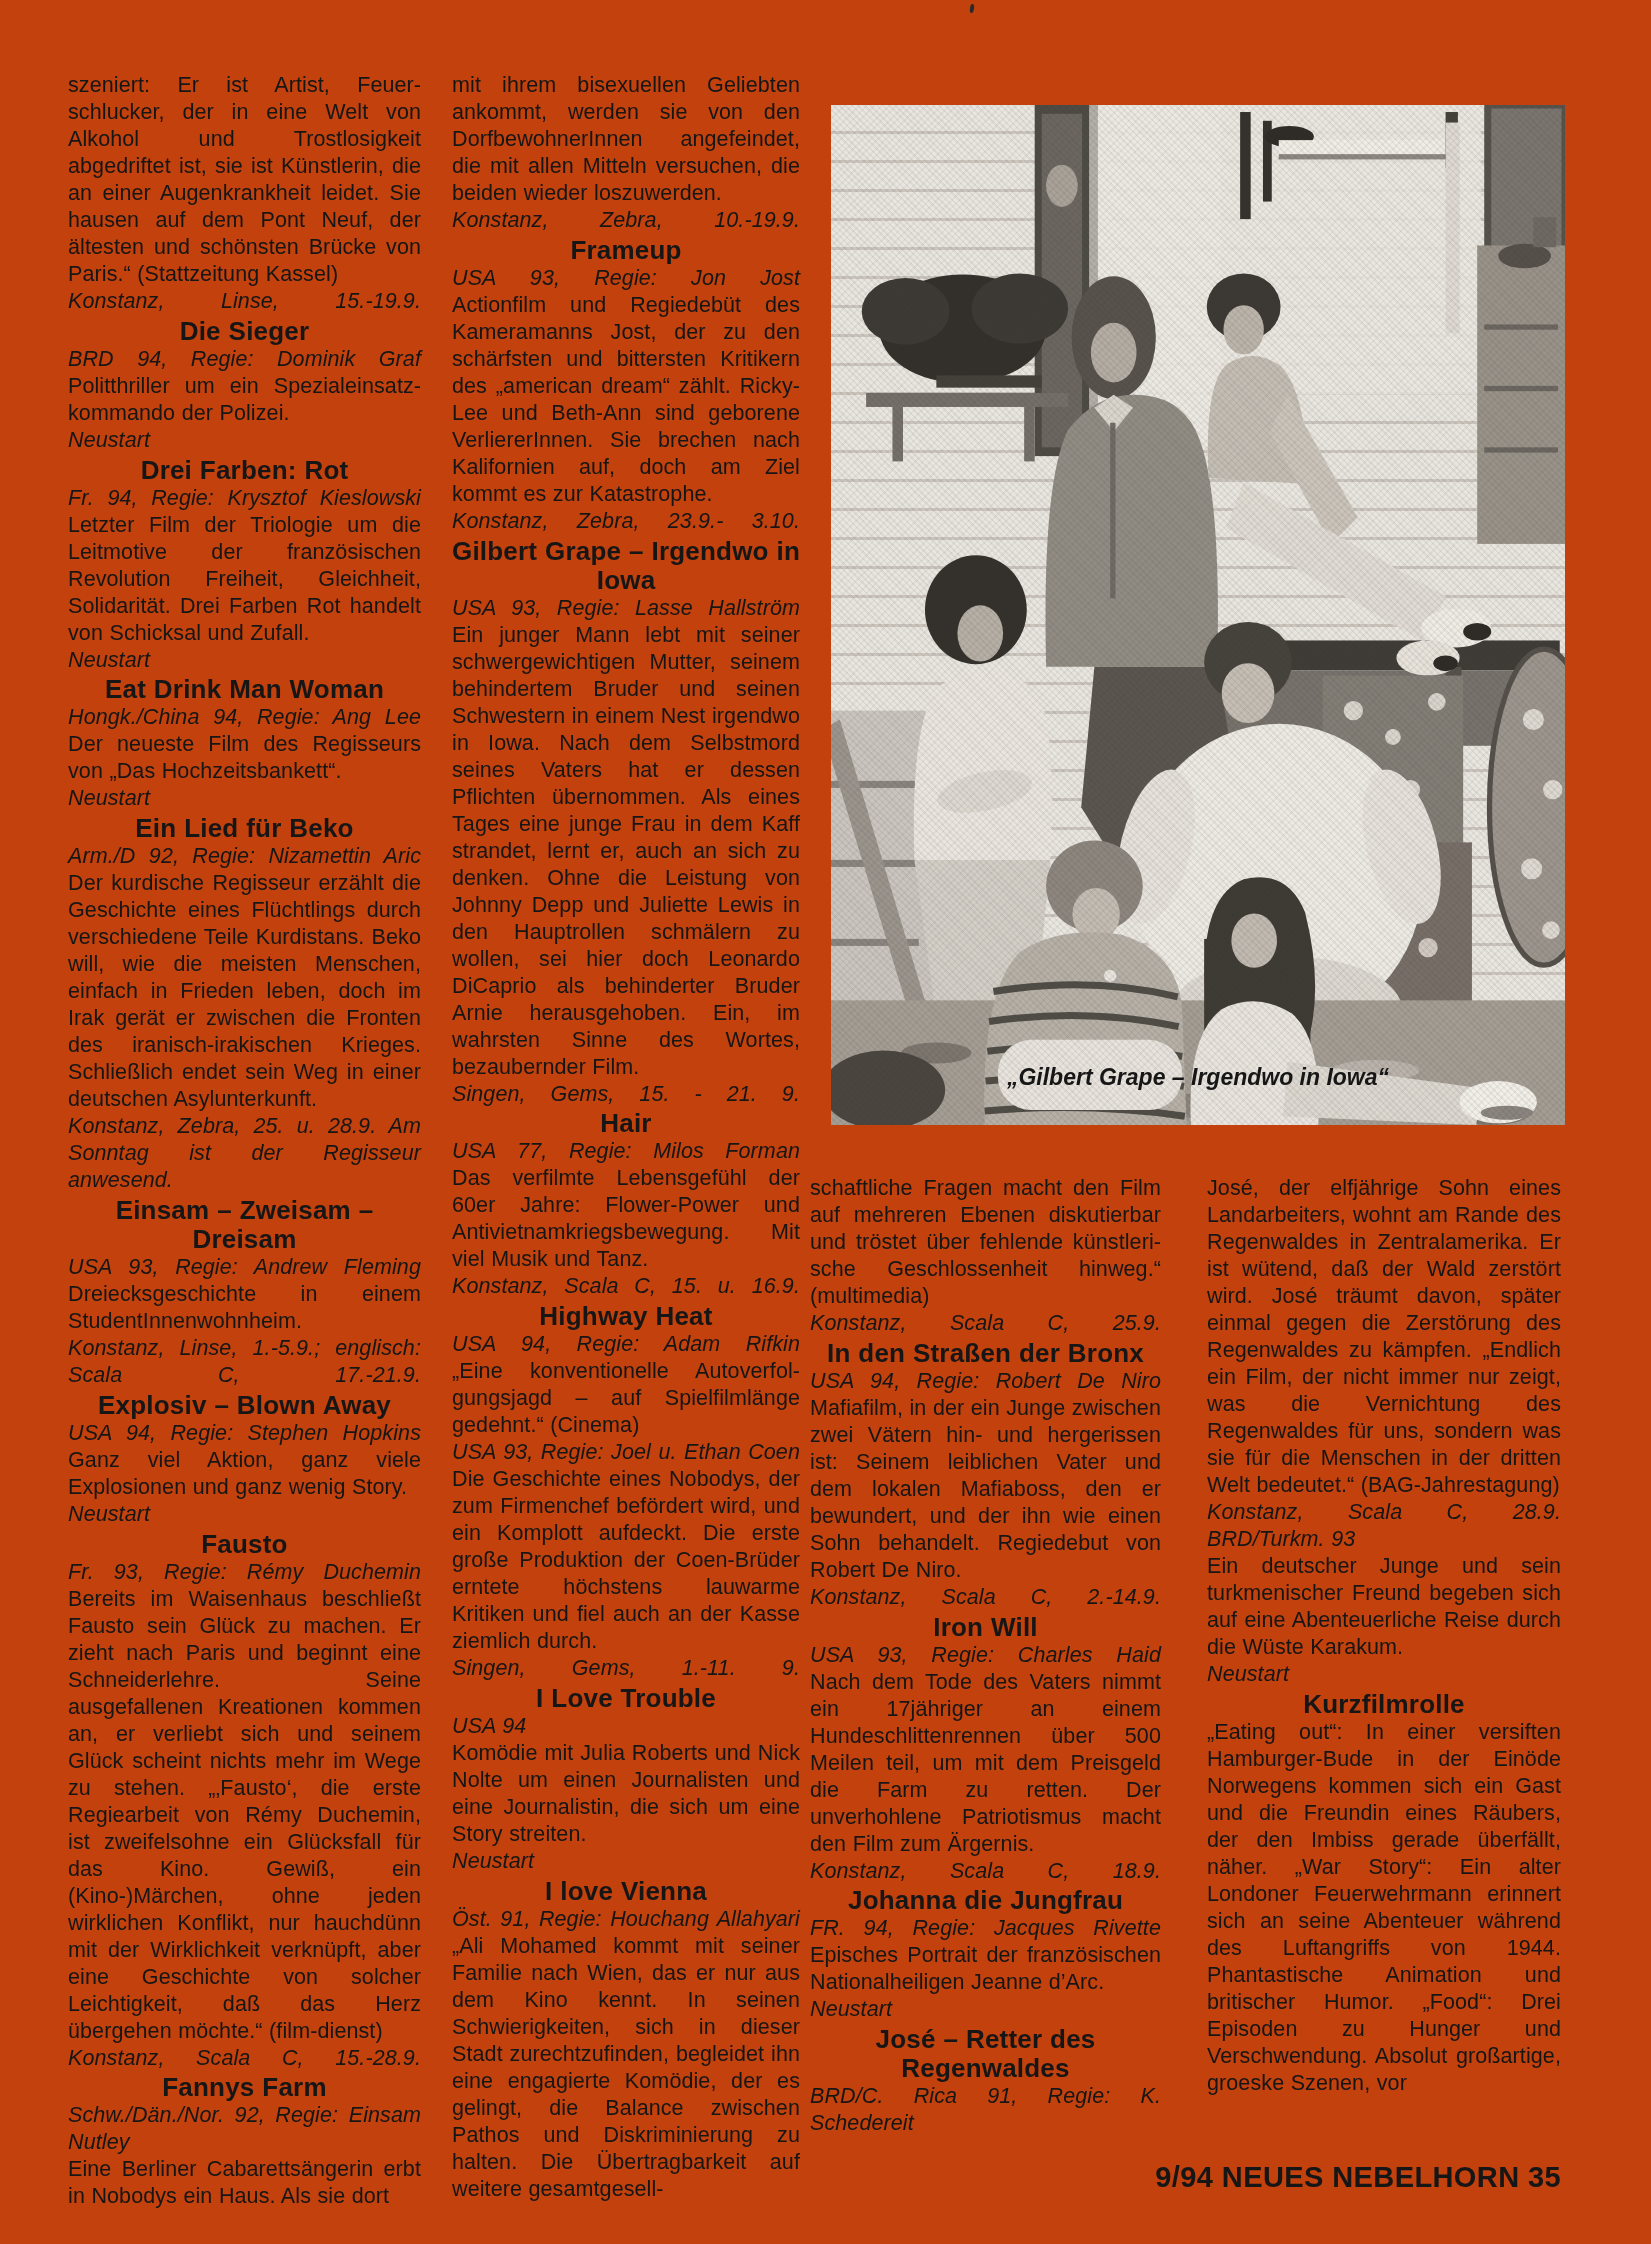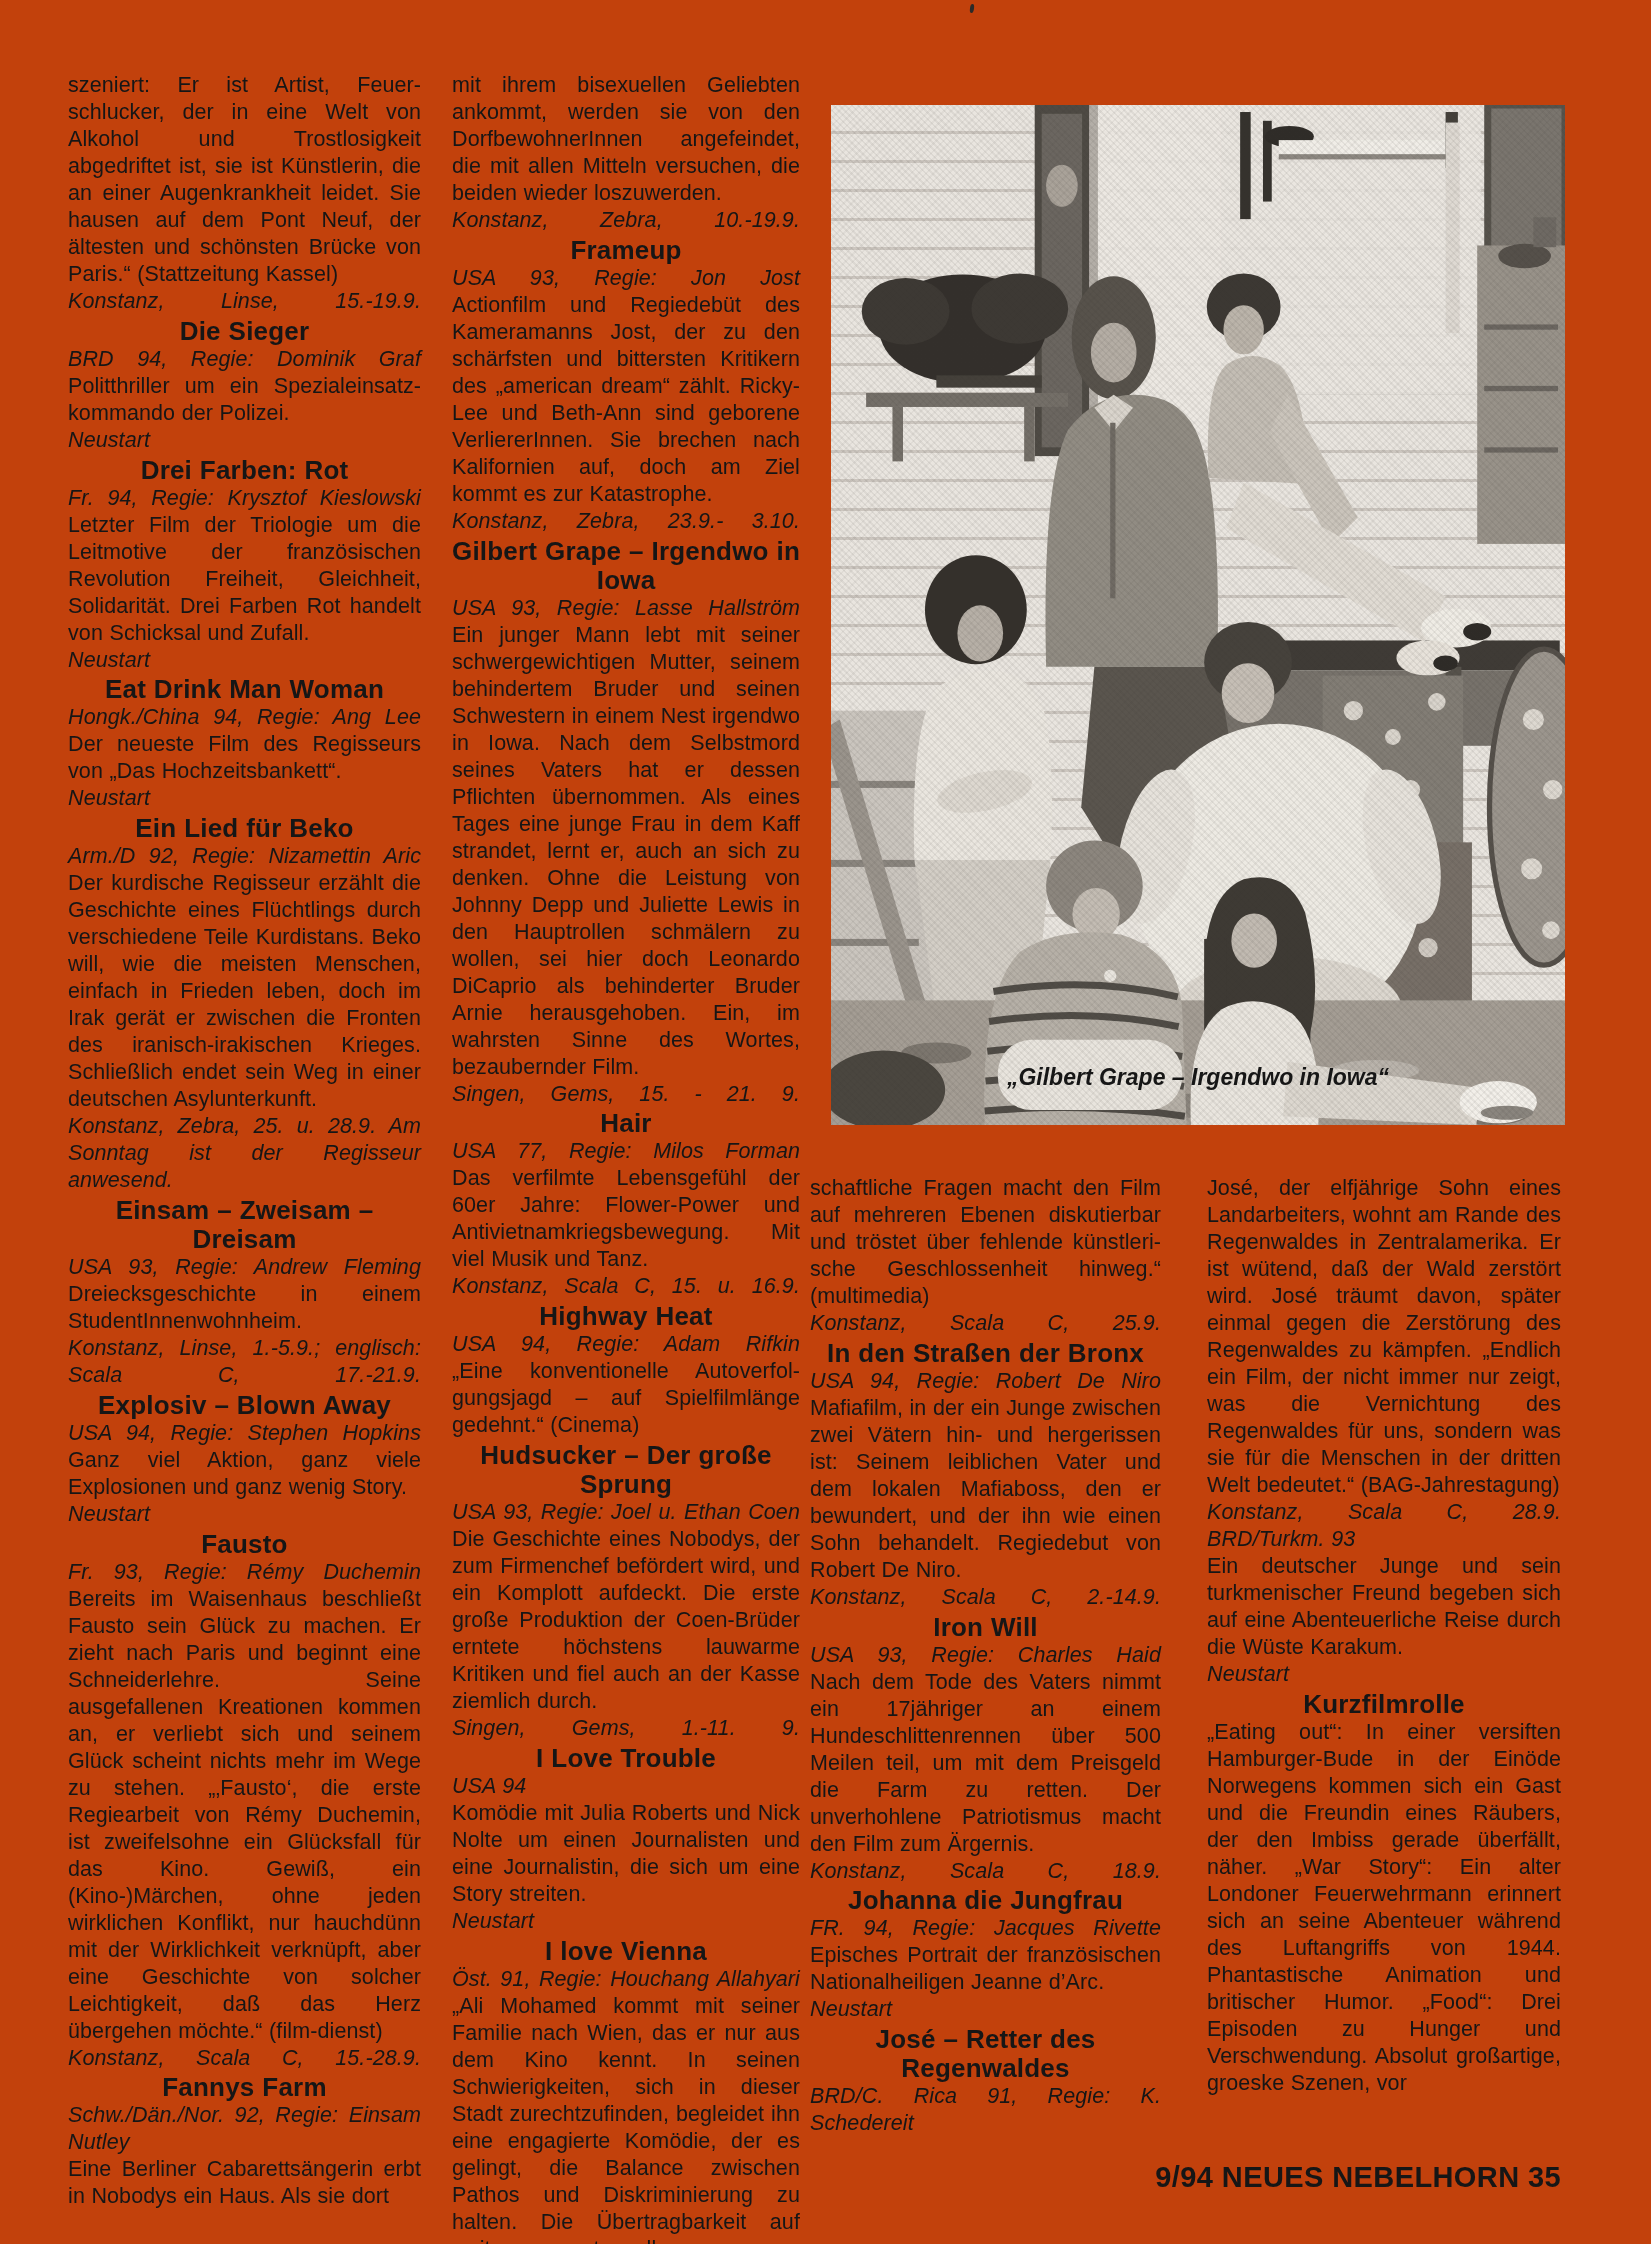--- a/index.html
+++ b/index.html
@@ -108,21 +108,20 @@
       <div class="blk credit stretch">USA 93, Regie: Lasse Hallström</div>
       <div class="blk body">Ein junger Mann lebt mit seiner schwergewichtigen Mutter, seinem behindertem Bruder und seinen Schwestern in einem Nest irgendwo in Iowa. Nach dem Selbstmord seines Vaters hat er dessen Pflichten übernommen. Als eines Tages eine junge Frau in dem Kaff strandet, lernt er, auch an sich zu denken. Ohne die Leistung von Johnny Depp und Juliette Lewis in den Hauptrollen schmälern zu wollen, sei hier doch Leonardo DiCaprio als behinderter Bruder Arnie herausgehoben. Ein, im wahrsten Sinne des Wortes, bezaubernder Film.</div>
       <div class="blk venue stretch">Singen, Gems, 15. - 21. 9.</div>
       <div class="blk title">Hair</div>
       <div class="blk credit stretch">USA 77, Regie: Milos Forman</div>
       <div class="blk body">Das verfilmte Lebensgefühl der 60er Jahre: Flower-Power und Antivietnamkriegs­bewegung. Mit viel Musik und Tanz.</div>
       <div class="blk venue stretch">Konstanz, Scala C, 15. u. 16.9.</div>
       <div class="blk title">Highway Heat</div>
       <div class="blk credit stretch">USA 94, Regie: Adam Rifkin</div>
       <div class="blk body">„Eine konventionelle Autoverfol­gungsjagd – auf Spielfilmlänge gedehnt.“ (Cinema)</div>
-      <div class="blk title">Hudsucker – Der große Sprung</div>
       <div class="blk credit stretch">USA 93, Regie: Joel u. Ethan Coen</div>
       <div class="blk body">Die Geschichte eines Nobodys, der zum Firmenchef befördert wird, und ein Komplott aufdeckt. Die erste große Produktion der Coen-Brüder erntete höchstens lauwarme Kritiken und fiel auch an der Kasse ziemlich durch.</div>
       <div class="blk venue stretch">Singen, Gems, 1.-11. 9.</div>
       <div class="blk title">I Love Trouble</div>
       <div class="blk credit">USA 94</div>
       <div class="blk body">Komödie mit Julia Roberts und Nick Nolte um einen Journalisten und eine Journalistin, die sich um eine Story streiten.</div>
       <div class="blk venue">Neustart</div>
       <div class="blk title">I love Vienna</div>
       <div class="blk credit stretch">Öst. 91, Regie: Houchang Allahyari</div>
       <div class="blk body">„Ali Mohamed kommt mit seiner Familie nach Wien, das er nur aus dem Kino kennt. In seinen Schwierigkei­ten, sich in dieser Stadt zurechtzu­finden, begleidet ihn eine engagierte Komödie, der es gelingt, die Balance zwischen Pathos und Diskri­minierung zu halten. Die Übertrag­barkeit auf weitere gesamtgesell-</div>

